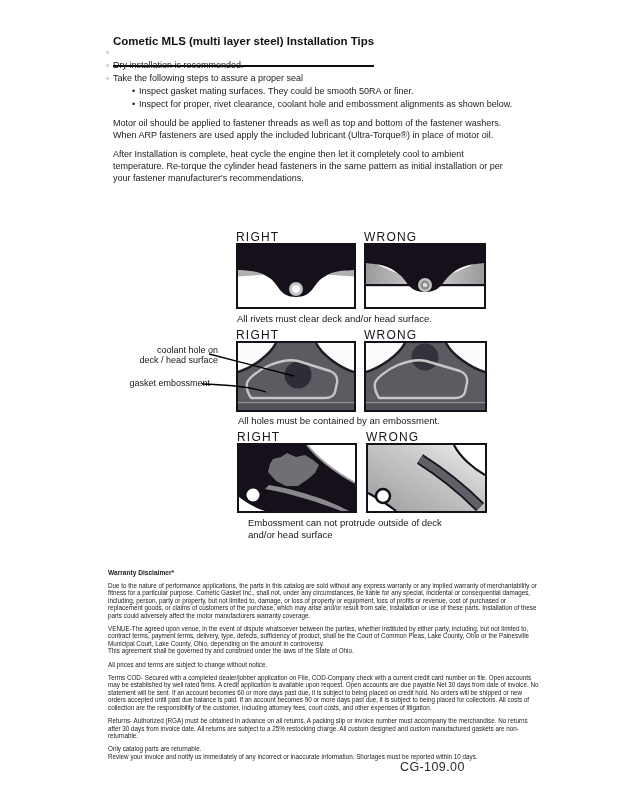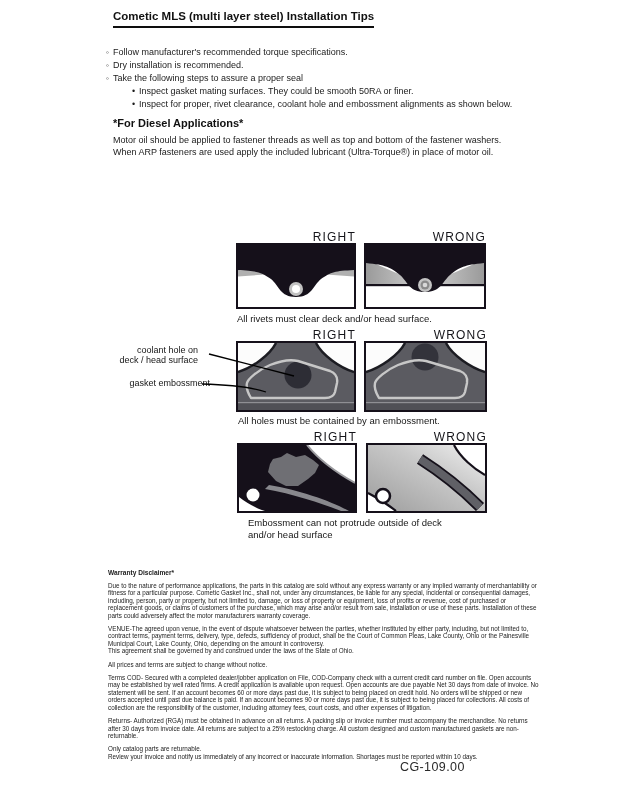--- a/index.html
+++ b/index.html
@@ -4,36 +4,36 @@
 <style>
   html,body { margin:0; padding:0; background:#ffffff; }
   .page {
     position:relative; width:618px; height:800px; background:#ffffff;
     font-family:"Liberation Sans","DejaVu Sans",sans-serif; color:#1b1b1b;
     overflow:hidden;
   }
   .abs { position:absolute; }
 
   .title {
-    left:113px; top:10px; font-size:11.5px; font-weight:bold; letter-spacing:0px;
-    border-bottom:2px solid #0e0e0e; padding-bottom:4px; white-space:nowrap; color:#111;
+    left:113px; top:35px; font-size:11.5px; font-weight:bold; letter-spacing:0px;
+    border-bottom:2px solid #0e0e0e; padding-bottom:18px; white-space:nowrap; color:#111;
   }
 
   .tips { left:106px; top:46px; width:440px; font-size:9px; line-height:13px; }
   .b-row { display:flex; }
   .b-dot { width:7px; font-size:8px; flex:0 0 7px; }
   .b-sub { margin-left:26px; }
   .b-sub .b-dot { font-size:9px; }
 
   .diesel { left:113px; top:117px; width:404px; font-size:9px; }
   .d-head { font-size:11px; font-weight:bold; margin-bottom:5px; color:#111; }
   .d-para { line-height:12px; margin:0 0 7px 0; }
 
   .rw-label {
-    font-size:12px; letter-spacing:1.2px; text-align:right; color:#15151a;
+    font-size:12px; letter-spacing:1.2px; text-align:left; color:#15151a;
     white-space:nowrap;
   }
   .fig { border:2px solid #15101a; box-sizing:border-box; background:#fff; }
   .fig svg { display:block; width:100%; height:100%; }
   .caption { font-size:9.5px; line-height:11.5px; color:#161616; }
 
   .ptr-label { font-size:9px; line-height:9.5px; text-align:right; color:#161616; }
 
   .legal { left:108px; top:569px; width:432px; color:#222; }
   .legal-head { font-size:6.6px; font-weight:bold; margin-bottom:6px; }
@@ -45,43 +45,42 @@
 </head>
 <body>
 
 <div class="page">
 
   <div class="abs title">Cometic MLS (multi layer steel) Installation Tips</div>
 
   <div class="abs tips">
     <div class="b-row">
         <span class="b-dot">◦</span>
-        <span>Follow manufacturer's recommended torque specifications.</span>
       </div>
     <div class="b-row">
         <span class="b-dot">◦</span>
         <span>Dry installation is recommended.</span>
       </div>
     <div class="b-row">
         <span class="b-dot">◦</span>
         <span>Take the following steps to assure a proper seal</span>
       </div>
     <div class="b-row b-sub">
         <span class="b-dot">•</span>
         <span>Inspect gasket mating surfaces.  They could be smooth 50RA or finer.</span>
       </div>
     <div class="b-row b-sub">
         <span class="b-dot">•</span>
         <span>Inspect for proper, rivet clearance, coolant hole and embossment alignments as shown below.</span>
       </div>
   </div>
 
   <div class="abs diesel">
-    <div class="d-head">*For Diesel Applications*</div>
     <p class="d-para">Motor oil should be applied to fastener threads as well as top and bottom of the fastener washers. When ARP fasteners are used apply the included lubricant (Ultra-Torque®) in place of motor oil.</p>
+    <p class="d-para">After Installation is complete, heat cycle the engine then let it completely cool to ambient temperature. Re-torque the cylinder head fasteners in the same pattern as initial installation or per your fastener manufacturer's recommendations.</p>
   </div>
 
   <div class="abs rw-label" style="left:236px; top:230px; width:120px;">RIGHT</div>
   <div class="abs rw-label" style="left:364px; top:230px; width:122px;">WRONG</div>
 
   <div class="abs fig" style="left:236px; top:243px; width:120px; height:66px;">
     <svg viewBox="0 0 116 62" preserveAspectRatio="none">
       <rect x="0" y="0" width="116" height="62" fill="#ffffff"></rect>
       <polygon points="0,24 42,28.5 0,31.5" fill="#b0b0b0"></polygon>
       <polygon points="116,24 74,28.5 116,31.5" fill="#b0b0b0"></polygon>
@@ -112,21 +111,21 @@
       <circle cx="59" cy="40" r="4.5" fill="#8a8a8a"></circle>
       <circle cx="59" cy="40" r="2.3" fill="#d8d8d8"></circle>
     </svg>
   </div>
 
   <div class="abs caption" style="left:237px; top:313px;">All rivets must clear deck and/or head surface.</div>
 
   <div class="abs rw-label" style="left:236px; top:328px; width:120px;">RIGHT</div>
   <div class="abs rw-label" style="left:364px; top:328px; width:123px;">WRONG</div>
 
-  <div class="abs ptr-label" style="left:88px; top:346px; width:110px;">
+  <div class="abs ptr-label" style="left:108px; top:346px; width:110px;">
     <div>coolant hole on</div>
     <div>deck / head surface</div>
   </div>
   <div class="abs ptr-label" style="left:100px; top:379px; width:110px;">gasket embossment</div>
 
   <div class="abs fig" style="left:236px; top:341px; width:120px; height:71px;">
     <svg viewBox="0 0 116 67" preserveAspectRatio="none">
       <rect x="0" y="0" width="116" height="67" fill="#5b5b61"></rect>
       <path d="M0,0 H38 C32,12 14,25 0,29 Z" fill="#fcfcfc"></path>
       <path d="M38,0 C32,12 14,25 0,29" fill="none" stroke="#1c1c22" stroke-width="2.5"></path>

